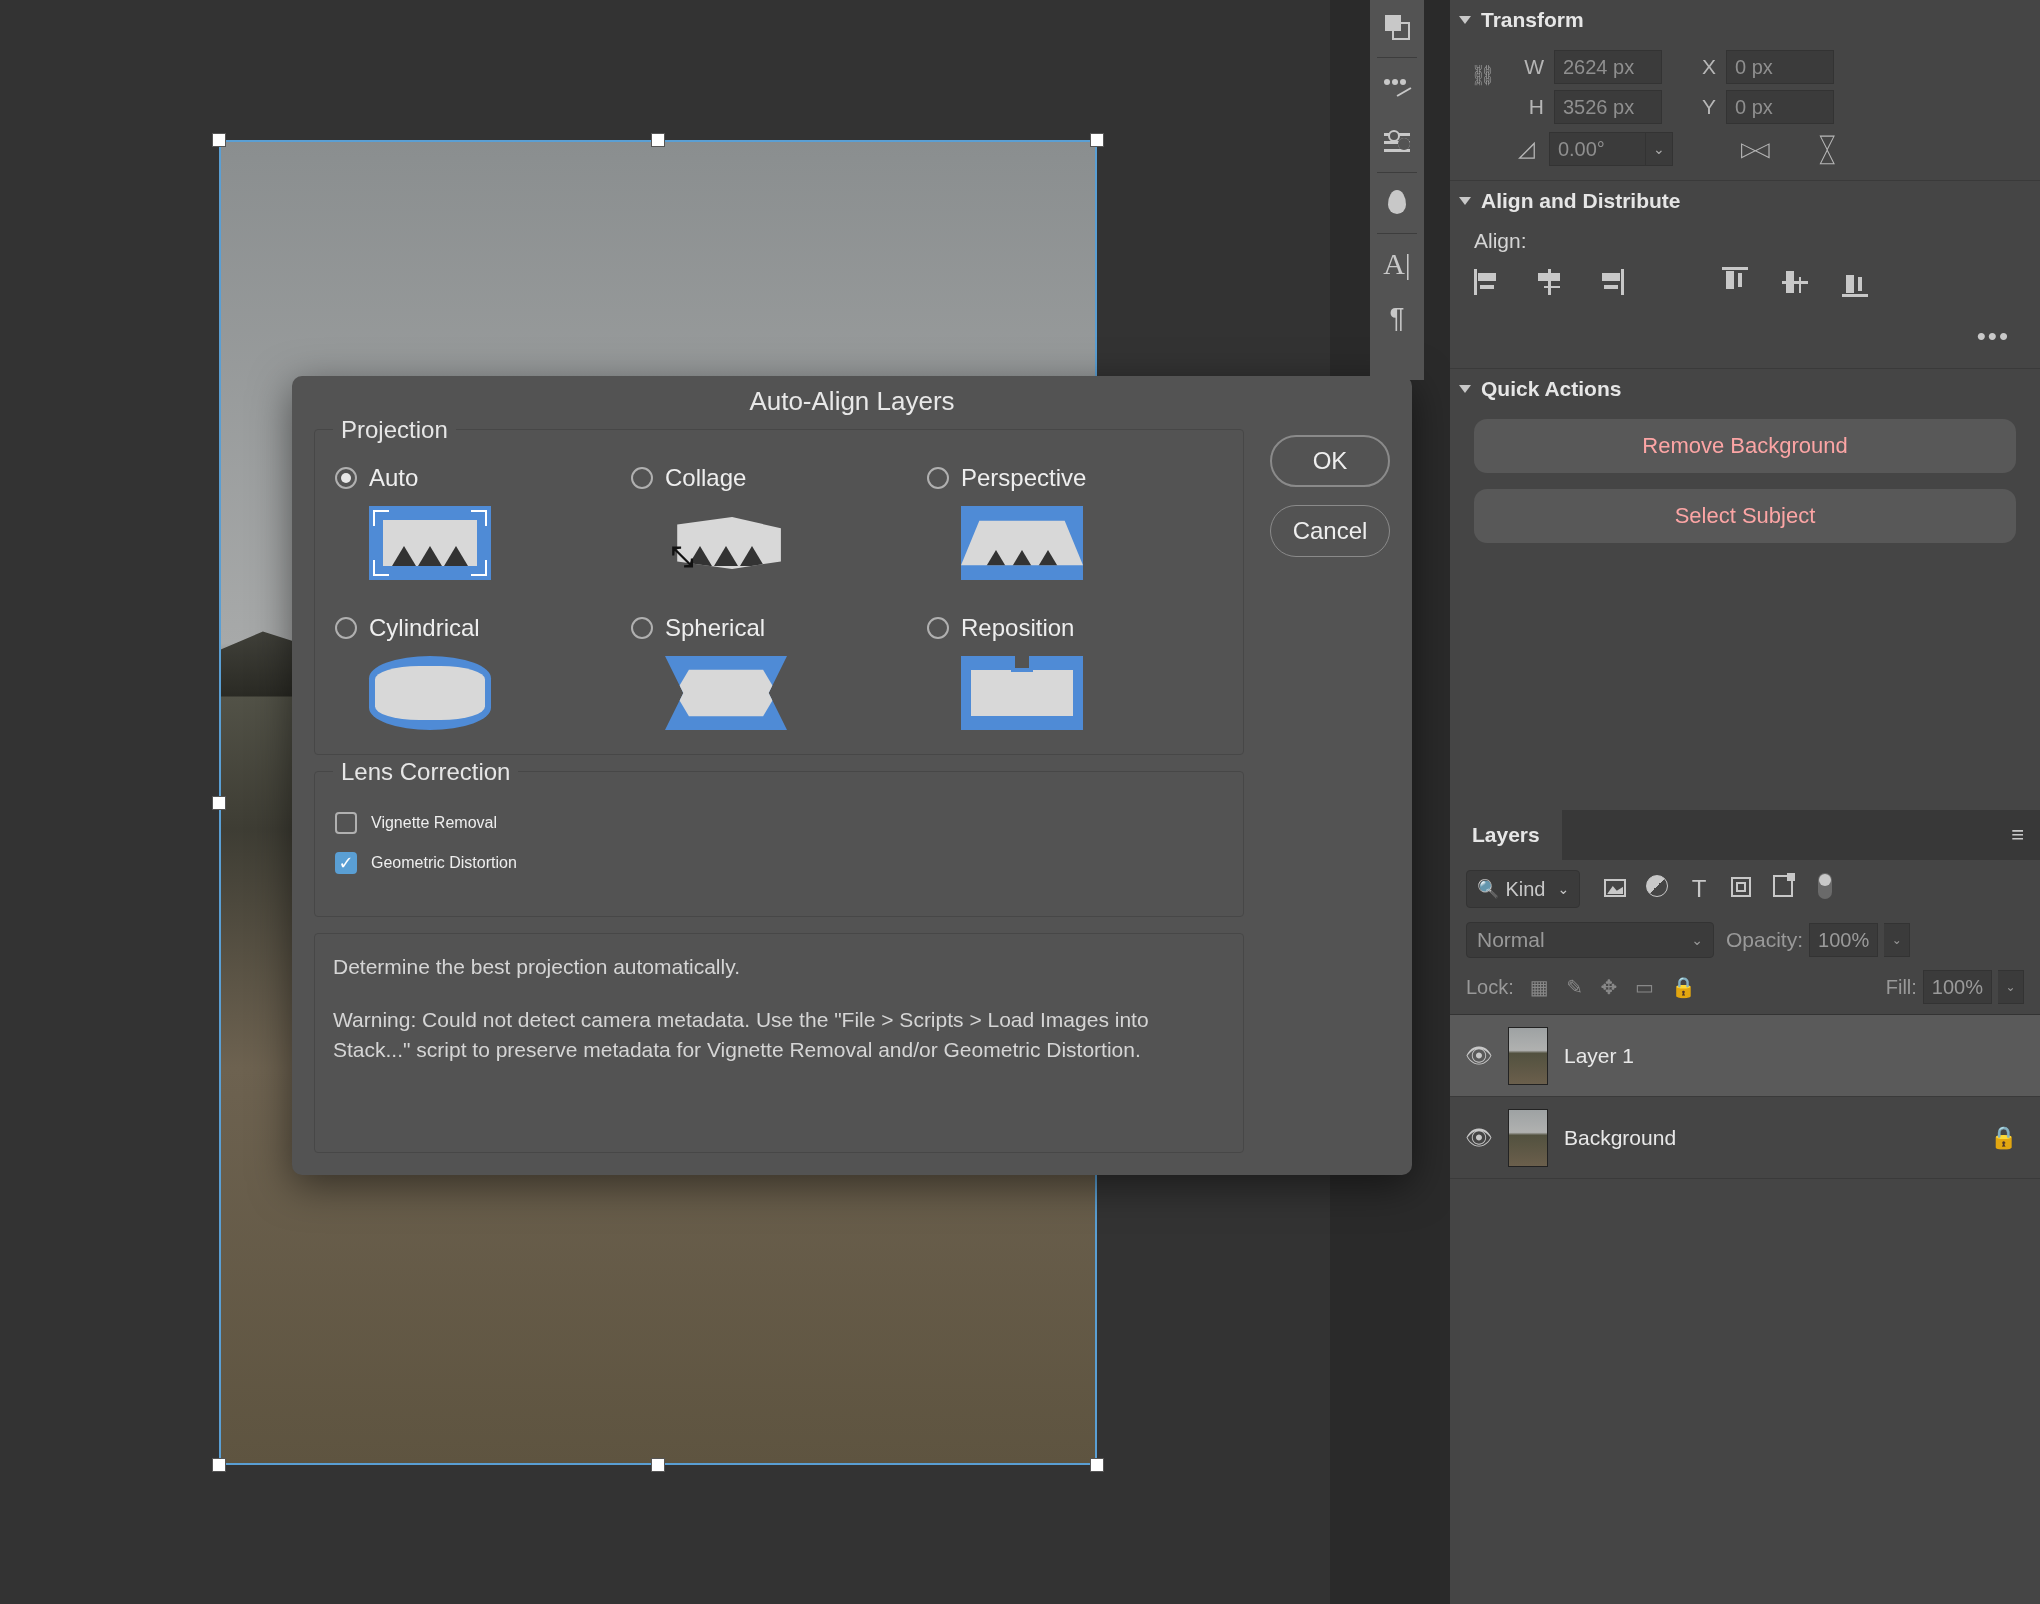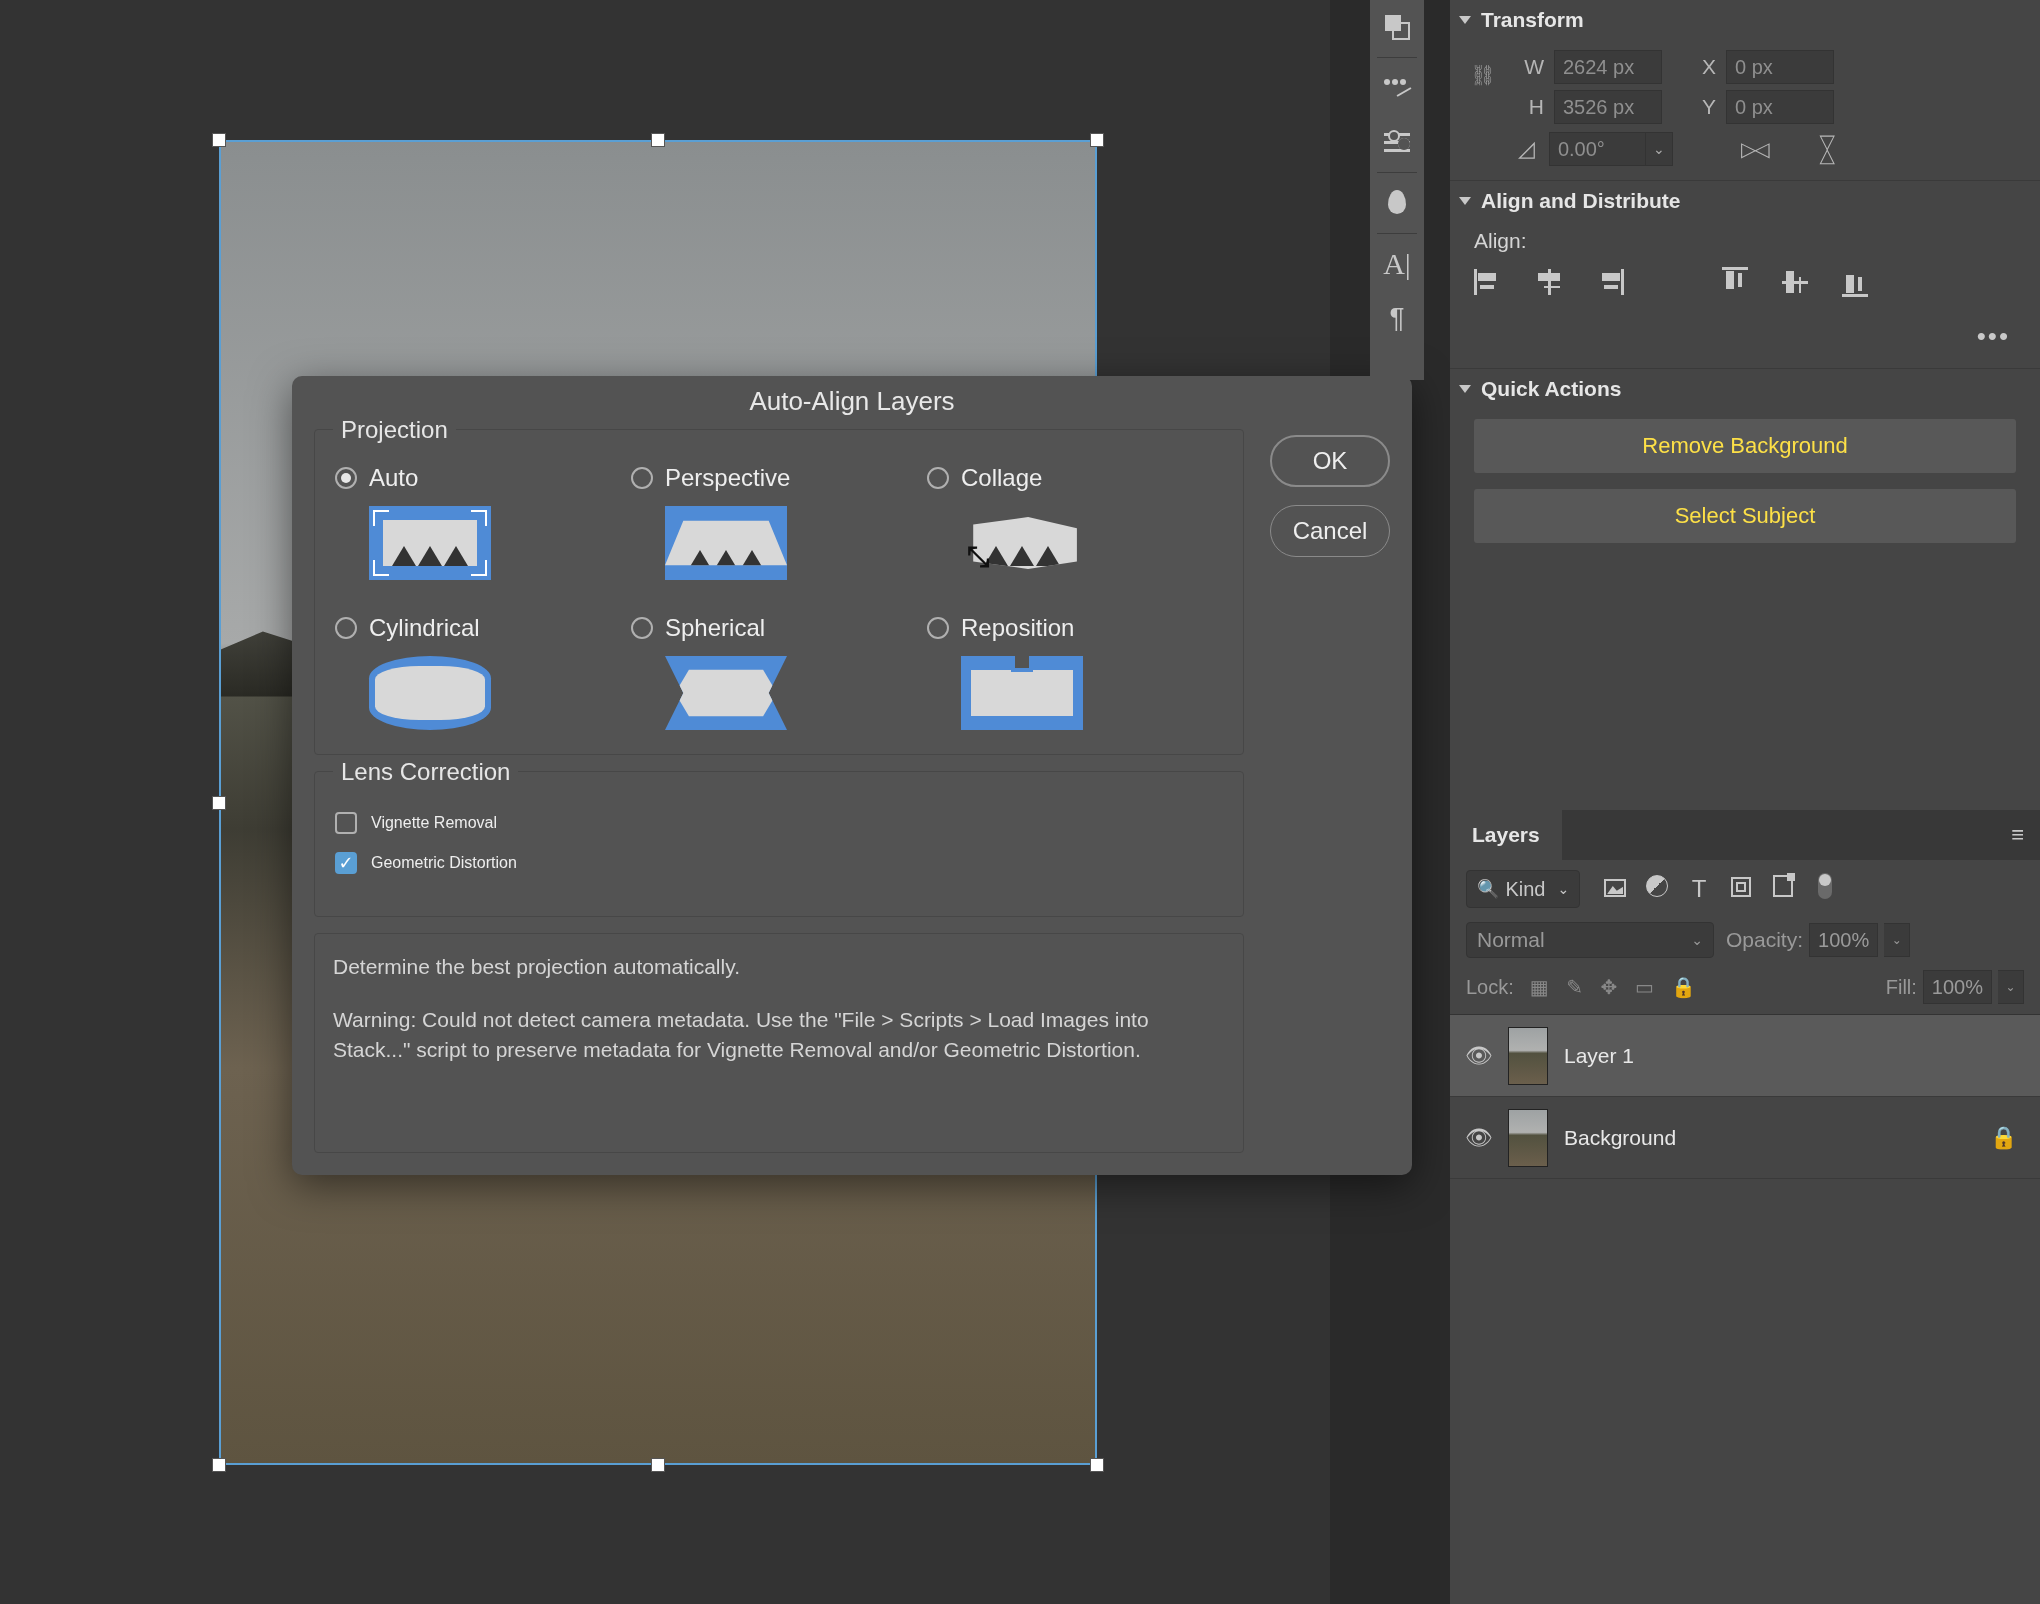--- a/index.html
+++ b/index.html
@@ -96,21 +96,21 @@
   .align-row { display:flex; gap:30px; margin-top:14px; }
   .align-btn { width:30px;height:30px;position:relative; }
   .ab1::before{content:"";position:absolute;left:0;top:2px;width:3px;height:26px;background:#c8c8c8;} .ab1::after{content:"";position:absolute;left:4px;top:6px;width:18px;height:8px;background:#c8c8c8;box-shadow:0 10px 0 -2px #c8c8c8;}
   .ab2::before{content:"";position:absolute;left:50%;top:2px;width:3px;height:26px;margin-left:-1px;background:#c8c8c8;} .ab2::after{content:"";position:absolute;left:4px;top:6px;width:22px;height:8px;background:#c8c8c8;box-shadow:3px 10px 0 -3px #c8c8c8;}
   .ab3::before{content:"";position:absolute;right:0;top:2px;width:3px;height:26px;background:#c8c8c8;} .ab3::after{content:"";position:absolute;right:4px;top:6px;width:18px;height:8px;background:#c8c8c8;box-shadow:0 10px 0 -2px #c8c8c8;}
   .ab4::before{content:"";position:absolute;left:2px;top:0;width:26px;height:3px;background:#c8c8c8;} .ab4::after{content:"";position:absolute;left:6px;top:4px;width:8px;height:18px;background:#c8c8c8;box-shadow:10px 0 0 -2px #c8c8c8;}
   .ab5::before{content:"";position:absolute;left:2px;top:50%;width:26px;height:3px;margin-top:-1px;background:#c8c8c8;} .ab5::after{content:"";position:absolute;left:6px;top:4px;width:8px;height:22px;background:#c8c8c8;box-shadow:10px 3px 0 -3px #c8c8c8;}
   .ab6::before{content:"";position:absolute;left:2px;bottom:0;width:26px;height:3px;background:#c8c8c8;} .ab6::after{content:"";position:absolute;left:6px;bottom:4px;width:8px;height:18px;background:#c8c8c8;box-shadow:10px 0 0 -2px #c8c8c8;}
   .dots3 { margin-left:auto; font-size:26px; color:#c8c8c8; letter-spacing:2px; padding-right:6px; }
   .qa-body { padding: 10px 24px 30px 24px; display:flex; flex-direction:column; gap:16px; }
-  .qa-btn { height:54px; background:#585858; border:none; color:#fde047; font-size:22px; border-radius:3px; }
+  .qa-btn { height:54px; background:#585858; border:none; color:#fca5a5; font-size:22px; border-radius:13px; }
 
   
   .layers-panel { position:absolute; left:1450px; top:810px; right:0; bottom:0; background:#454545; color:#d5d5d5; font-size:21px; display:flex; flex-direction:column; }
   .lp-tabs { display:flex; align-items:center; background:#383838; height:50px; }
   .lp-tab { padding:0 22px; height:100%; display:flex; align-items:center; background:#454545; font-weight:600; color:#e6e6e6; }
   .lp-menu { margin-left:auto; padding:0 16px; font-size:22px; color:#c8c8c8;}
   .lp-row1 { display:flex; align-items:center; gap:14px; padding:10px 16px; }
   .kind-dd { display:flex; align-items:center; height:38px; background:#3b3b3b; border:1px solid #333; border-radius:4px; padding:0 10px; gap:6px; font-size:20px; color:#c8c8c8;}
   .kind-dd .search{font-size:18px;}
   .filter-icons { display:flex; gap:16px; margin-left:8px; font-size:24px; color:#c8c8c8; align-items:center;}
@@ -176,42 +176,42 @@
                 </div>
               <span class="corner-arrow ca-tl"></span>
                 <span class="corner-arrow ca-tr"></span>
                 <span class="corner-arrow ca-bl"></span>
                 <span class="corner-arrow ca-br"></span>
             </div>
           </div>
           <div class="proj-opt">
             <div class="radio-row">
                 <span class="radio"></span>
+                <span>Collage</span>
+              </div>
+            <div class="proj-thumb pt-collage">
+                <div class="shape">
+                  <span class="tri"></span>
+                  <span class="tri"></span>
+                  <span class="tri"></span>
+                </div>
+                <span class="darrow">⤡</span>
+              </div>
+          </div>
+          <div class="proj-opt">
+            <div class="radio-row">
+                <span class="radio"></span>
                 <span>Perspective</span>
               </div>
             <div class="proj-thumb pt-persp">
                 <div class="shape">
                   <span class="tri"></span>
                   <span class="tri"></span>
                   <span class="tri"></span>
                 </div>
-              </div>
-          </div>
-          <div class="proj-opt">
-            <div class="radio-row">
-                <span class="radio"></span>
-                <span>Collage</span>
-              </div>
-            <div class="proj-thumb pt-collage">
-                <div class="shape">
-                  <span class="tri"></span>
-                  <span class="tri"></span>
-                  <span class="tri"></span>
-                </div>
-                <span class="darrow">⤡</span>
               </div>
           </div>
           <div class="proj-opt">
             <div class="radio-row">
                 <span class="radio"></span>
                 <span>Cylindrical</span>
               </div>
             <div class="proj-thumb pt-cyl">
                 <div class="shape"></div>
               </div>

